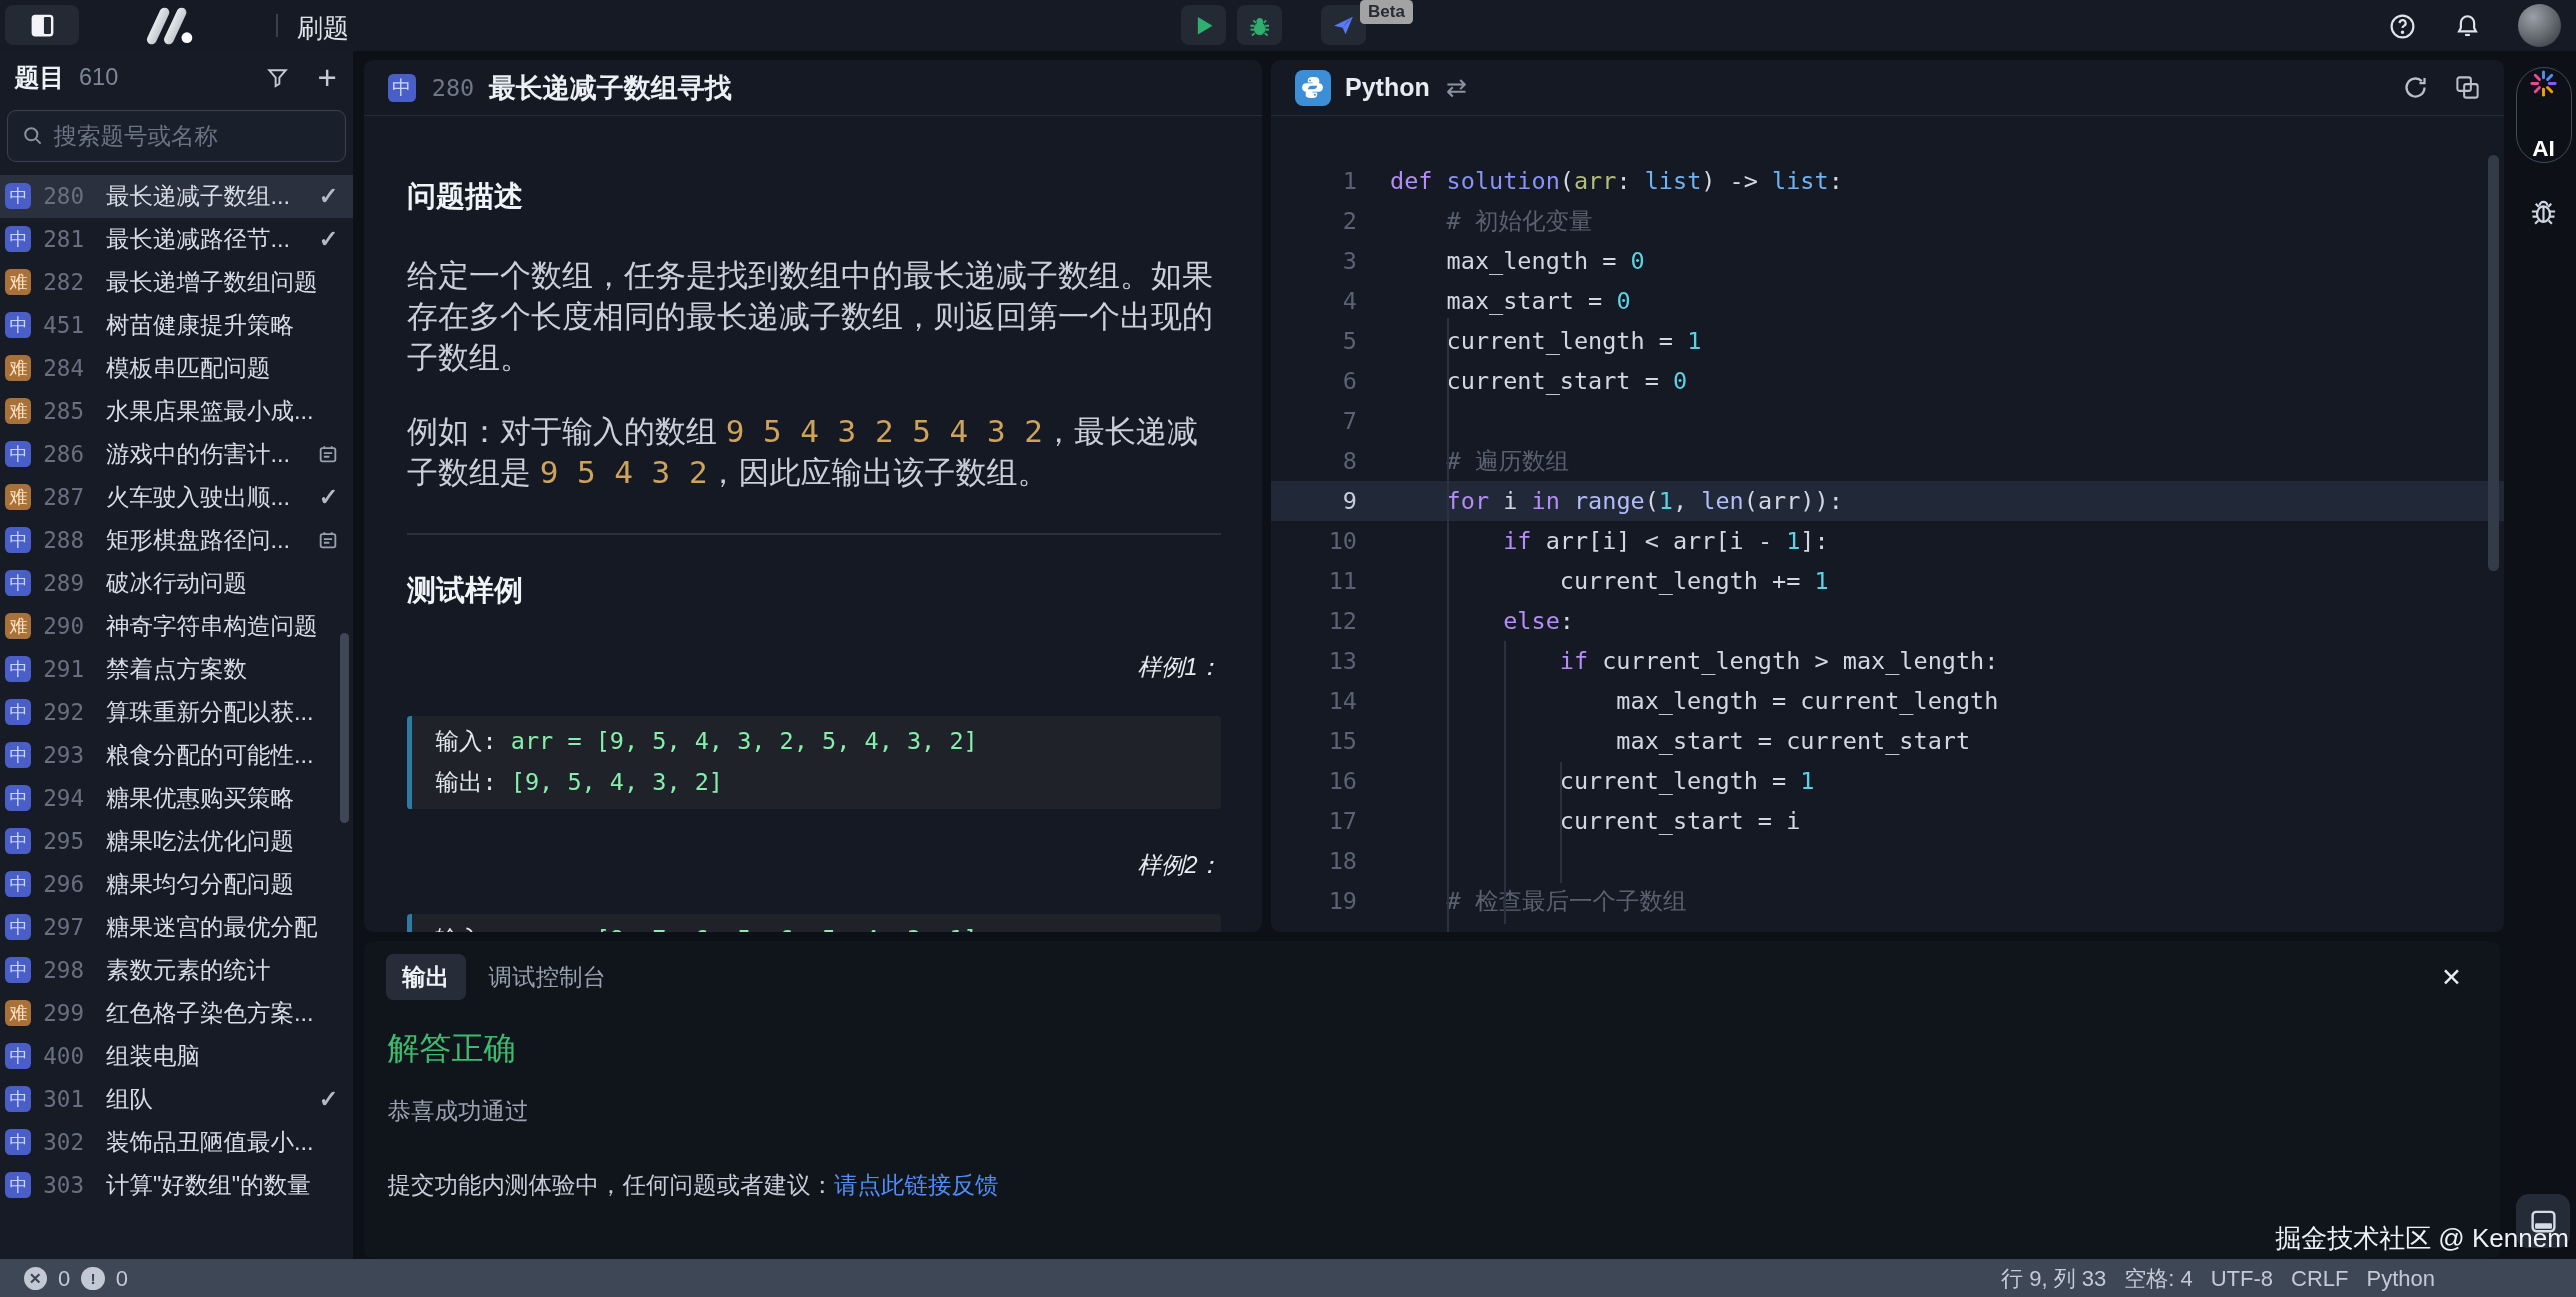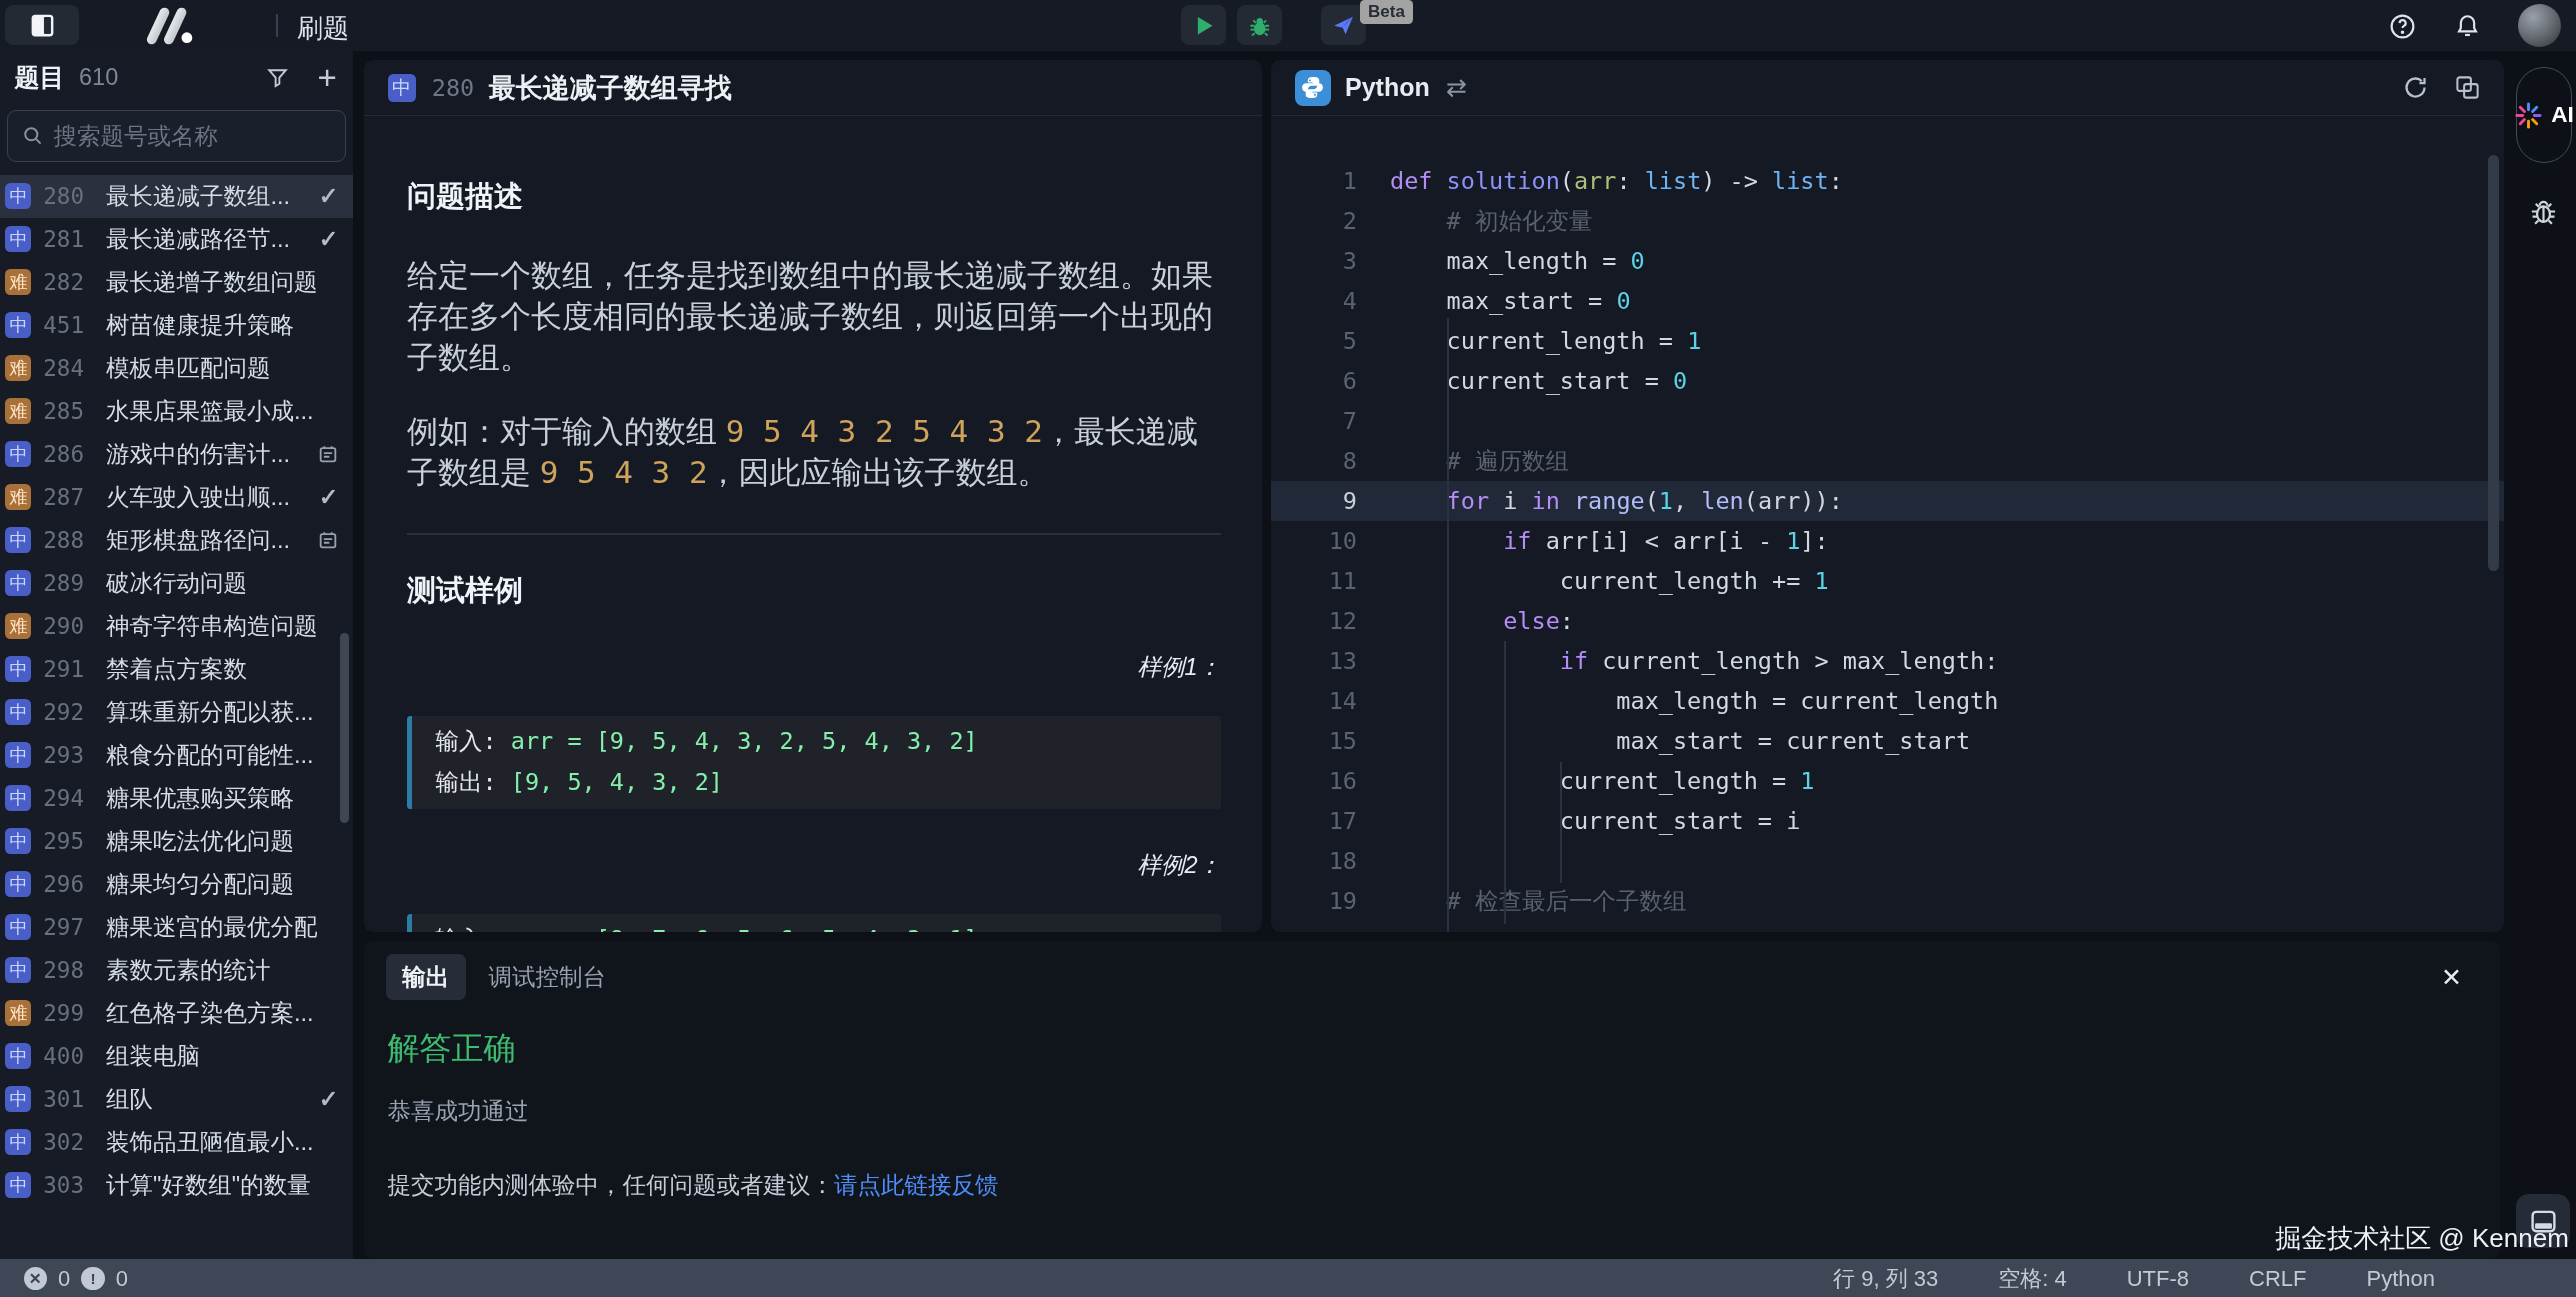--- a/index.html
+++ b/index.html
@@ -97,33 +97,33 @@
   .op-tab-active { background:#272d38; border-radius:7.2px; padding:7.2px 16.3px; font-size:23.5px; font-weight:bold; color:#eef1f6; }
   .op-tab { font-size:23.5px; color:#98a1b0; margin-left:23px; }
   .op-close { position:absolute; right:38px; top:22px; color:#e8ecf2; font-size:25px; }
   .op-result { margin:27px 0 0 23.5px; font-size:32px; color:#3dbb6e; }
   .op-msg { margin:23.5px 0 0 23.5px; font-size:23.5px; color:#9aa3b2; }
   .op-notice { margin:42px 0 0 23.5px; font-size:23.5px; color:#c6cdd8; }
   .op-link { color:#4f8df8; }
 
   
   .rail { position:absolute; left:2511px; top:60px; width:65px; height:1199px; }
-  .rail-ai { margin:7.2px auto 0 auto; width:56px; height:96px; border:1.8px solid #444b5c; border-radius:29px; display:flex; flex-direction:row; align-items:center; justify-content:center; gap:7.2px; }
+  .rail-ai { margin:7.2px auto 0 auto; width:56px; height:96px; border:1.8px solid #444b5c; border-radius:29px; display:flex; flex-direction:column; align-items:center; justify-content:space-between; gap:7.2px; }
   .rail-ai-label { font-size:22.6px; font-weight:bold; color:#ffffff; }
   .rail-bug { margin:33px auto 0 auto; width:31px; color:#cfd6e0; }
   .rail-panel-btn { position:absolute; bottom:11px; left:5.4px; width:54px; height:54px; border-radius:12.7px; background:#262c37; display:flex; align-items:center; justify-content:center; }
 
   
   .watermark { position:absolute; right:7.2px; top:1221px; font-size:26px; color:#eef1f5; z-index:50; }
 
   
   .statusbar { position:absolute; left:0; top:1259px; width:2576px; height:39px; background:#3e4756; display:flex; align-items:center; font-size:22px; color:#c3cad6; }
   .st-left { display:flex; align-items:center; gap:11px; padding-left:23.5px; }
   .sic { width:23.5px; height:23.5px; border-radius:50%; background:#c3c9d4; color:#3b4354; font-size:15.4px; font-weight:bold; display:inline-flex; align-items:center; justify-content:center; }
-  .st-right { margin-left:auto; display:flex; align-items:center; gap:60px; padding-right:141px; }
+  .st-right { margin-left:auto; display:flex; align-items:center; gap:18px; padding-right:141px; }
 </style>
 </head>
 <body>
 
 <div class="topbar">
   <div class="tb-toggle">
     <span>
       <svg width="29" height="29" viewBox="0 0 24 24">
           <rect x="3" y="3" width="18" height="18" rx="3" fill="#f2f4f8"></rect>
           <rect x="13.2" y="5" width="5.8" height="14" rx="1" fill="#232a34"></rect>

